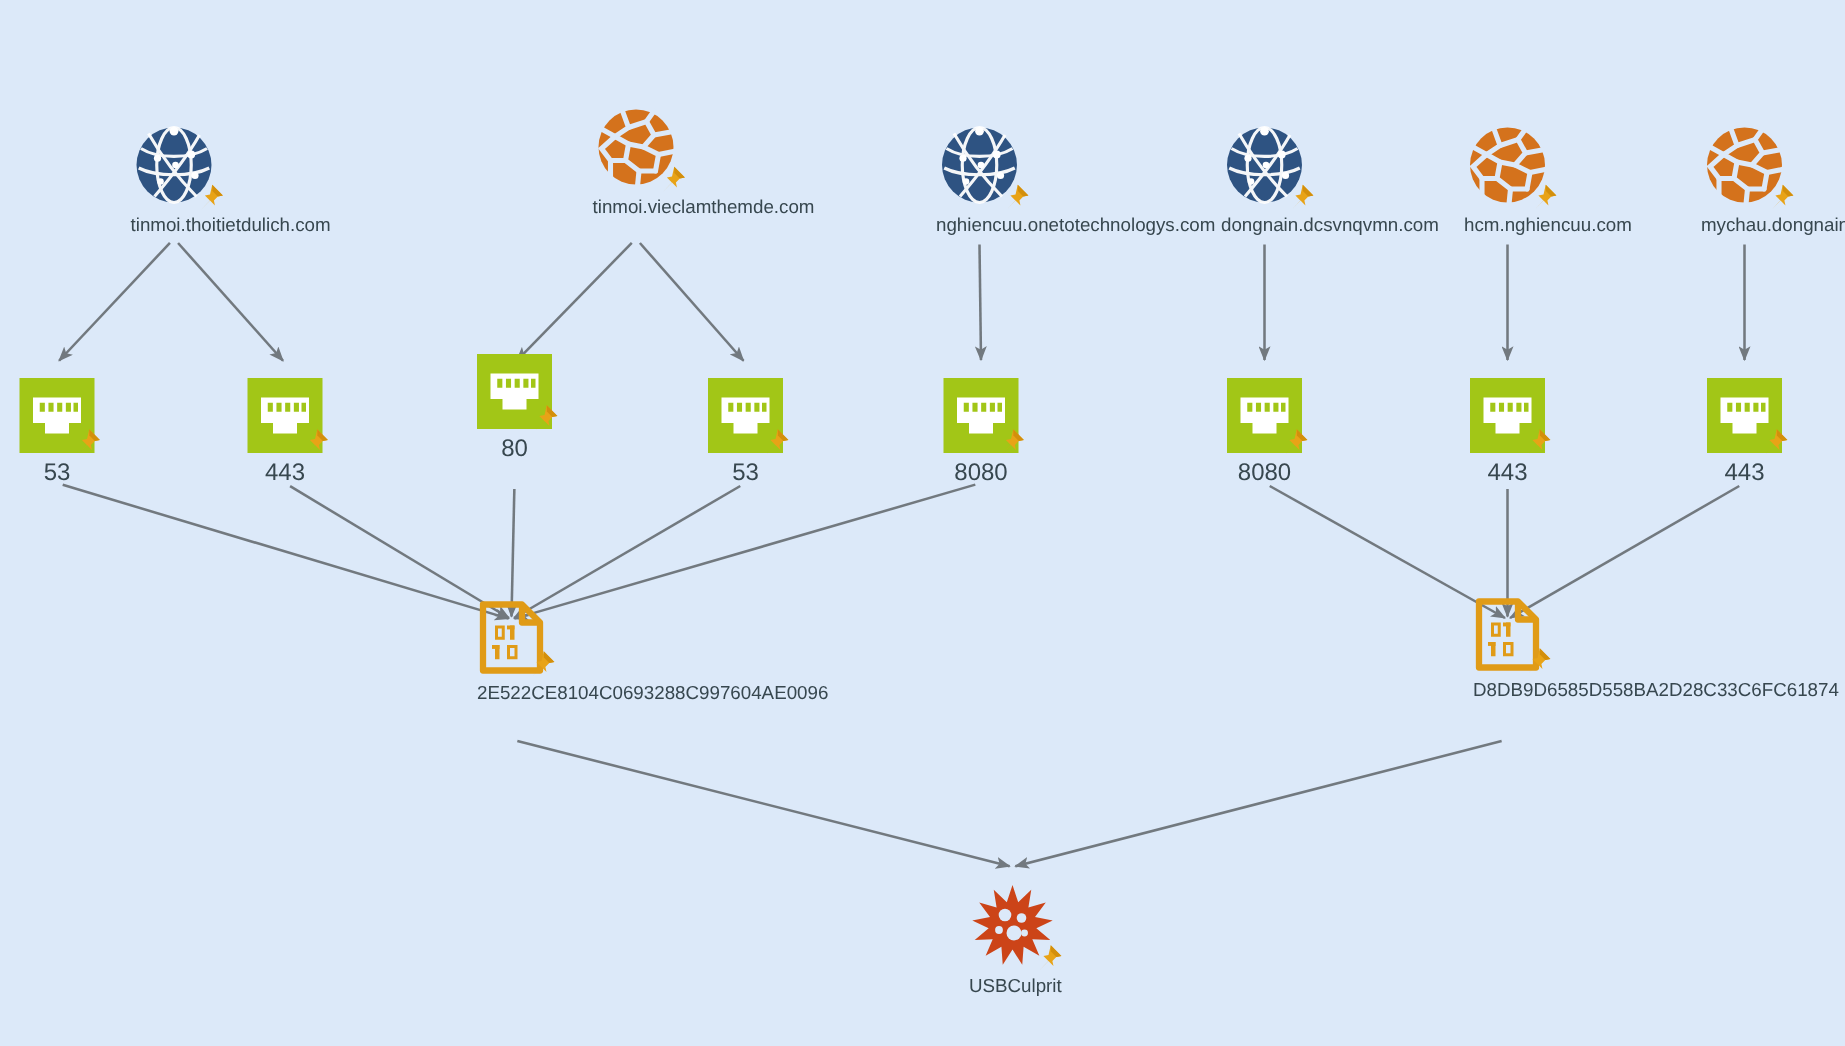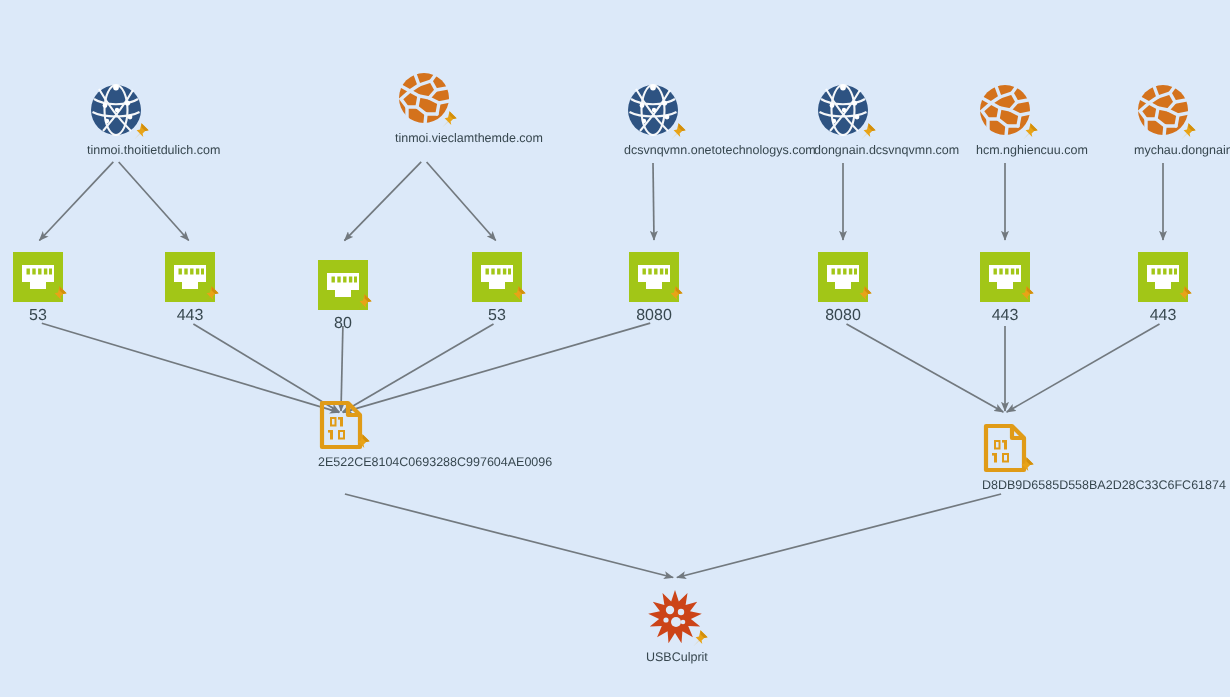--- a/index.html
+++ b/index.html
@@ -135,21 +135,21 @@
               <circle cx="30" cy="29" r="2.2"></circle>
             </g>
           </svg>
           <span class="pin" style="right: -6px; bottom: -4px;">
             <svg width="22" height="22" viewBox="0 0 22 22">
               <path d="M12.5 2.2 L19.6 9.3 L16.2 10.0 L13.6 12.6 L14.3 16.0 L11.0 12.7 L5.2 18.6 L10.9 12.6 L7.6 9.3 L11.0 8.6 L12.5 2.2 Z" fill="#e8a317"></path>
               <path d="M12.5 2.2 L19.6 9.3 L16.2 10.0 L12.6 6.4 Z" fill="#d38f0c"></path>
             </svg>
           </span>
         </div>
-        <div class="label" style="margin-top: 4px;">dcsvnqvmn.onetotechnologys.com</div>
+        <div class="label" style="margin-top: 4px;">nghiencuu.onetotechnologys.com</div>
       </div>
       <div class="node domain-node" style="left: 843px; top: 81px; width: 58px;">
         <div class="icon" style="width: 58px; height: 58px;">
           <svg width="58" height="58" viewBox="0 0 58 58">
             <circle cx="29" cy="29" r="25" fill="#2e5382"></circle>
             <g fill="none" stroke="#ffffff" stroke-width="2.1" opacity="0.95">
               <ellipse cx="29" cy="29" rx="11.5" ry="25"></ellipse>
               <path d="M7 18 C18 25, 40 25, 51 18"></path>
               <path d="M5.5 31 C17 37, 41 37, 52.5 31"></path>
               <path d="M12 8 C20 22, 30 36, 44 50"></path>
@@ -262,21 +262,21 @@
           </svg>
           <span class="pin" style="right: -6px; bottom: -4px;">
             <svg width="22" height="22" viewBox="0 0 22 22">
               <path d="M12.5 2.2 L19.6 9.3 L16.2 10.0 L13.6 12.6 L14.3 16.0 L11.0 12.7 L5.2 18.6 L10.9 12.6 L7.6 9.3 L11.0 8.6 L12.5 2.2 Z" fill="#e8a317"></path>
               <path d="M12.5 2.2 L19.6 9.3 L16.2 10.0 L12.6 6.4 Z" fill="#d38f0c"></path>
             </svg>
           </span>
         </div>
         <div class="label" style="margin-top: 5px;">443</div>
       </div>
-      <div class="node port-node" style="left: 343px; top: 260px; width: 50px;">
+      <div class="node port-node" style="left: 343px; top: 236px; width: 50px;">
         <div class="icon" style="width: 50px; height: 50px;">
           <svg width="50" height="50" viewBox="0 0 50 50">
             <rect x="0" y="0" width="50" height="50" fill="#a2c617"></rect>
             <path d="M9 13 H41 V30 H33 V37 H17 V30 H9 Z" fill="#ffffff"></path>
             <g fill="#a2c617">
               <rect x="13.5" y="16.5" width="3.4" height="6"></rect>
               <rect x="19.3" y="16.5" width="3.4" height="6"></rect>
               <rect x="25.1" y="16.5" width="3.4" height="6"></rect>
               <rect x="30.9" y="16.5" width="3.4" height="6"></rect>
               <rect x="36.0" y="16.5" width="3.0" height="6"></rect>
@@ -419,21 +419,21 @@
           </svg>
           <span class="pin" style="right: -8px; bottom: -4px;">
             <svg width="22" height="22" viewBox="0 0 22 22">
               <path d="M12.5 2.2 L19.6 9.3 L16.2 10.0 L13.6 12.6 L14.3 16.0 L11.0 12.7 L5.2 18.6 L10.9 12.6 L7.6 9.3 L11.0 8.6 L12.5 2.2 Z" fill="#e8a317"></path>
               <path d="M12.5 2.2 L19.6 9.3 L16.2 10.0 L12.6 6.4 Z" fill="#d38f0c"></path>
             </svg>
           </span>
         </div>
         <div class="label" style="margin-top: 5px;">2E522CE8104C0693288C997604AE0096</div>
       </div>
-      <div class="node hash-node" style="left: 1005px; top: 423px; width: 46px;">
+      <div class="node hash-node" style="left: 1005px; top: 398px; width: 46px;">
         <div class="icon" style="width: 46px; height: 50px;">
           <svg width="46" height="50" viewBox="0 0 46 50">
             <path d="M4 3 H30 L42 15 V47 H4 Z" fill="none" stroke="#e09b17" stroke-width="4.2" stroke-linejoin="round"></path>
             <path d="M30 3 V15 H42" fill="none" stroke="#e09b17" stroke-width="4.2" stroke-linejoin="round"></path>
             <g fill="#e09b17">
               <rect x="12" y="17" width="6.5" height="9.5"></rect>
               <rect x="14" y="19" width="2.5" height="5.5" fill="#dce9f9"></rect>
               <rect x="22" y="17" width="3" height="9.5"></rect>
               <rect x="20" y="17" width="5" height="2.6"></rect>
               <rect x="12" y="30" width="3" height="9.5"></rect>

